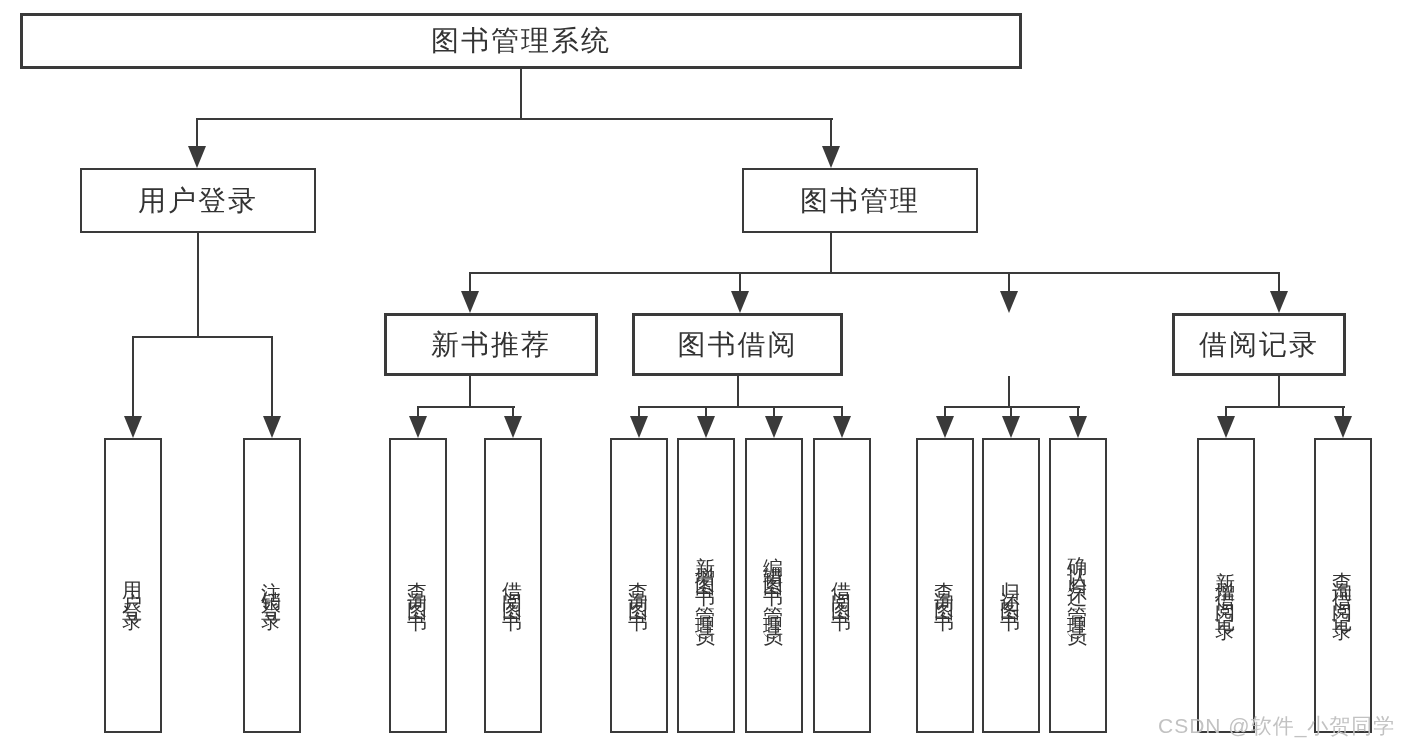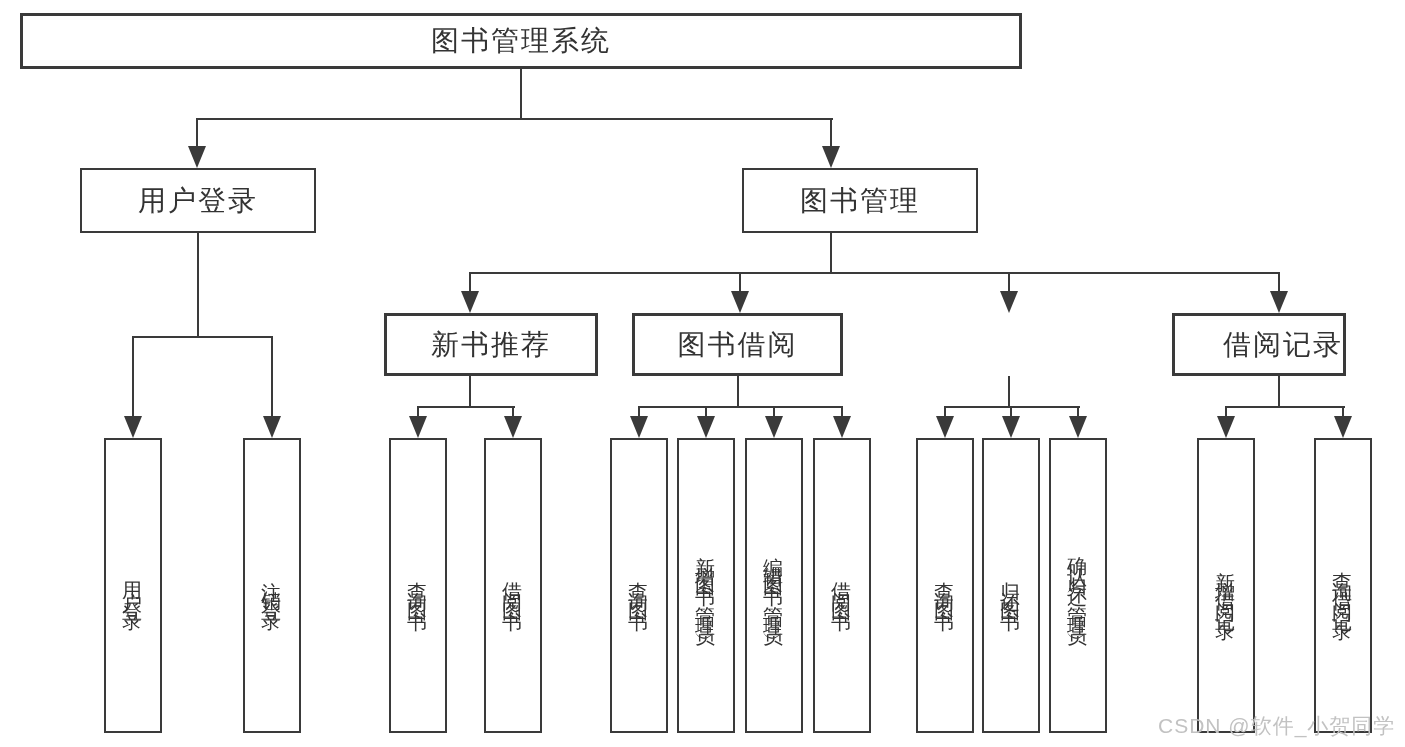--- a/index.html
+++ b/index.html
@@ -39,21 +39,21 @@
   }
   .box.v span { display: block; }
 
   
   #b-root { left: 20px;  top: 13px;  width: 1002px; height: 56px; }
   #b-user { left: 80px;  top: 168px; width: 236px;  height: 65px; }
   #b-mgmt { left: 714px; top: 168px; width: 236px;  height: 65px; margin-left: 28px; }
   #b-rec  { left: 384px; top: 313px; width: 214px;  height: 63px; }
   #b-bor  { left: 632px; top: 313px; width: 211px;  height: 63px; }
   #b-cur  { left: 902px; top: 313px; width: 215px;  height: 63px; }
-  #b-log  { left: 1172px;top: 313px; width: 174px;  height: 63px; justify-content: flex-end; }
+  #b-log  { left: 1172px;top: 313px; width: 174px;  height: 63px; }
 
   #l-1  { left: 104px; }
   #l-2  { left: 243px; }
   #l-3  { left: 389px; }
   #l-4  { left: 484px; }
   #l-5  { left: 610px; }
   #l-6  { left: 677px; }
   #l-7  { left: 745px; }
   #l-8  { left: 813px; }
   #l-9  { left: 916px; }

